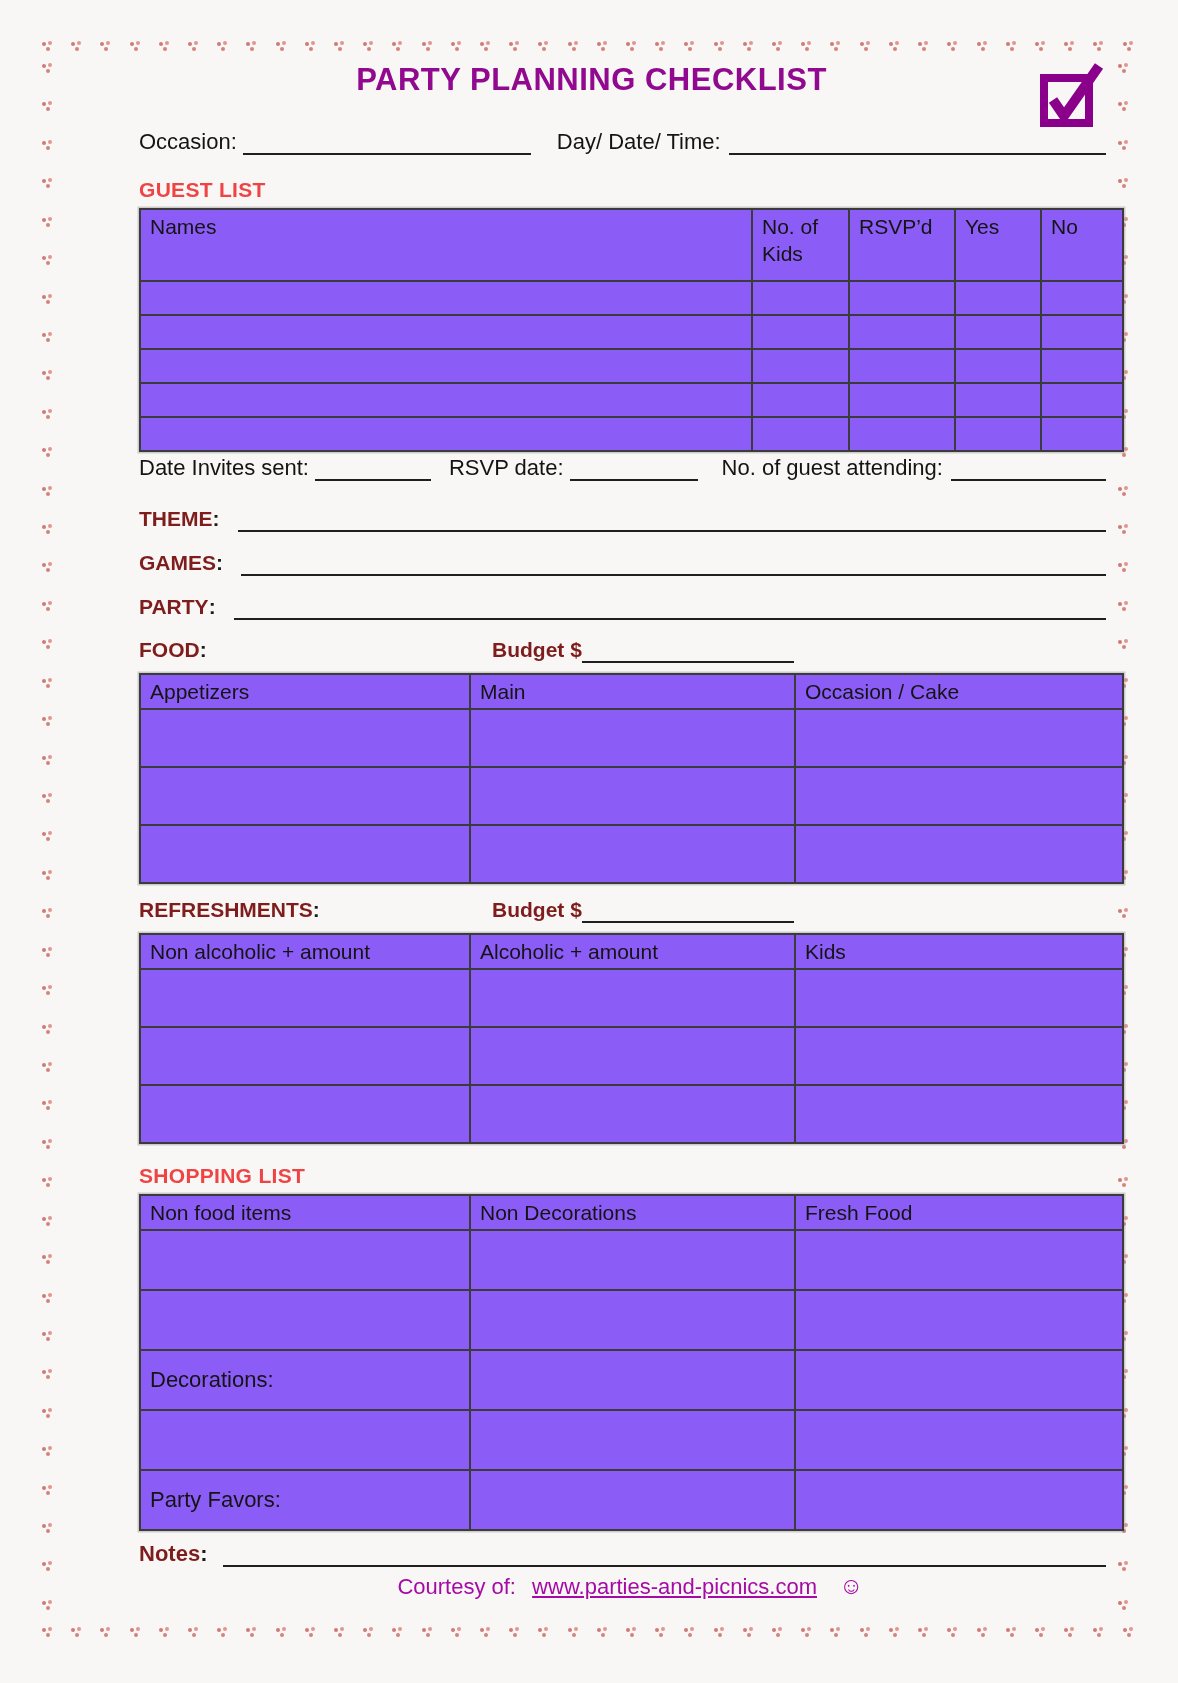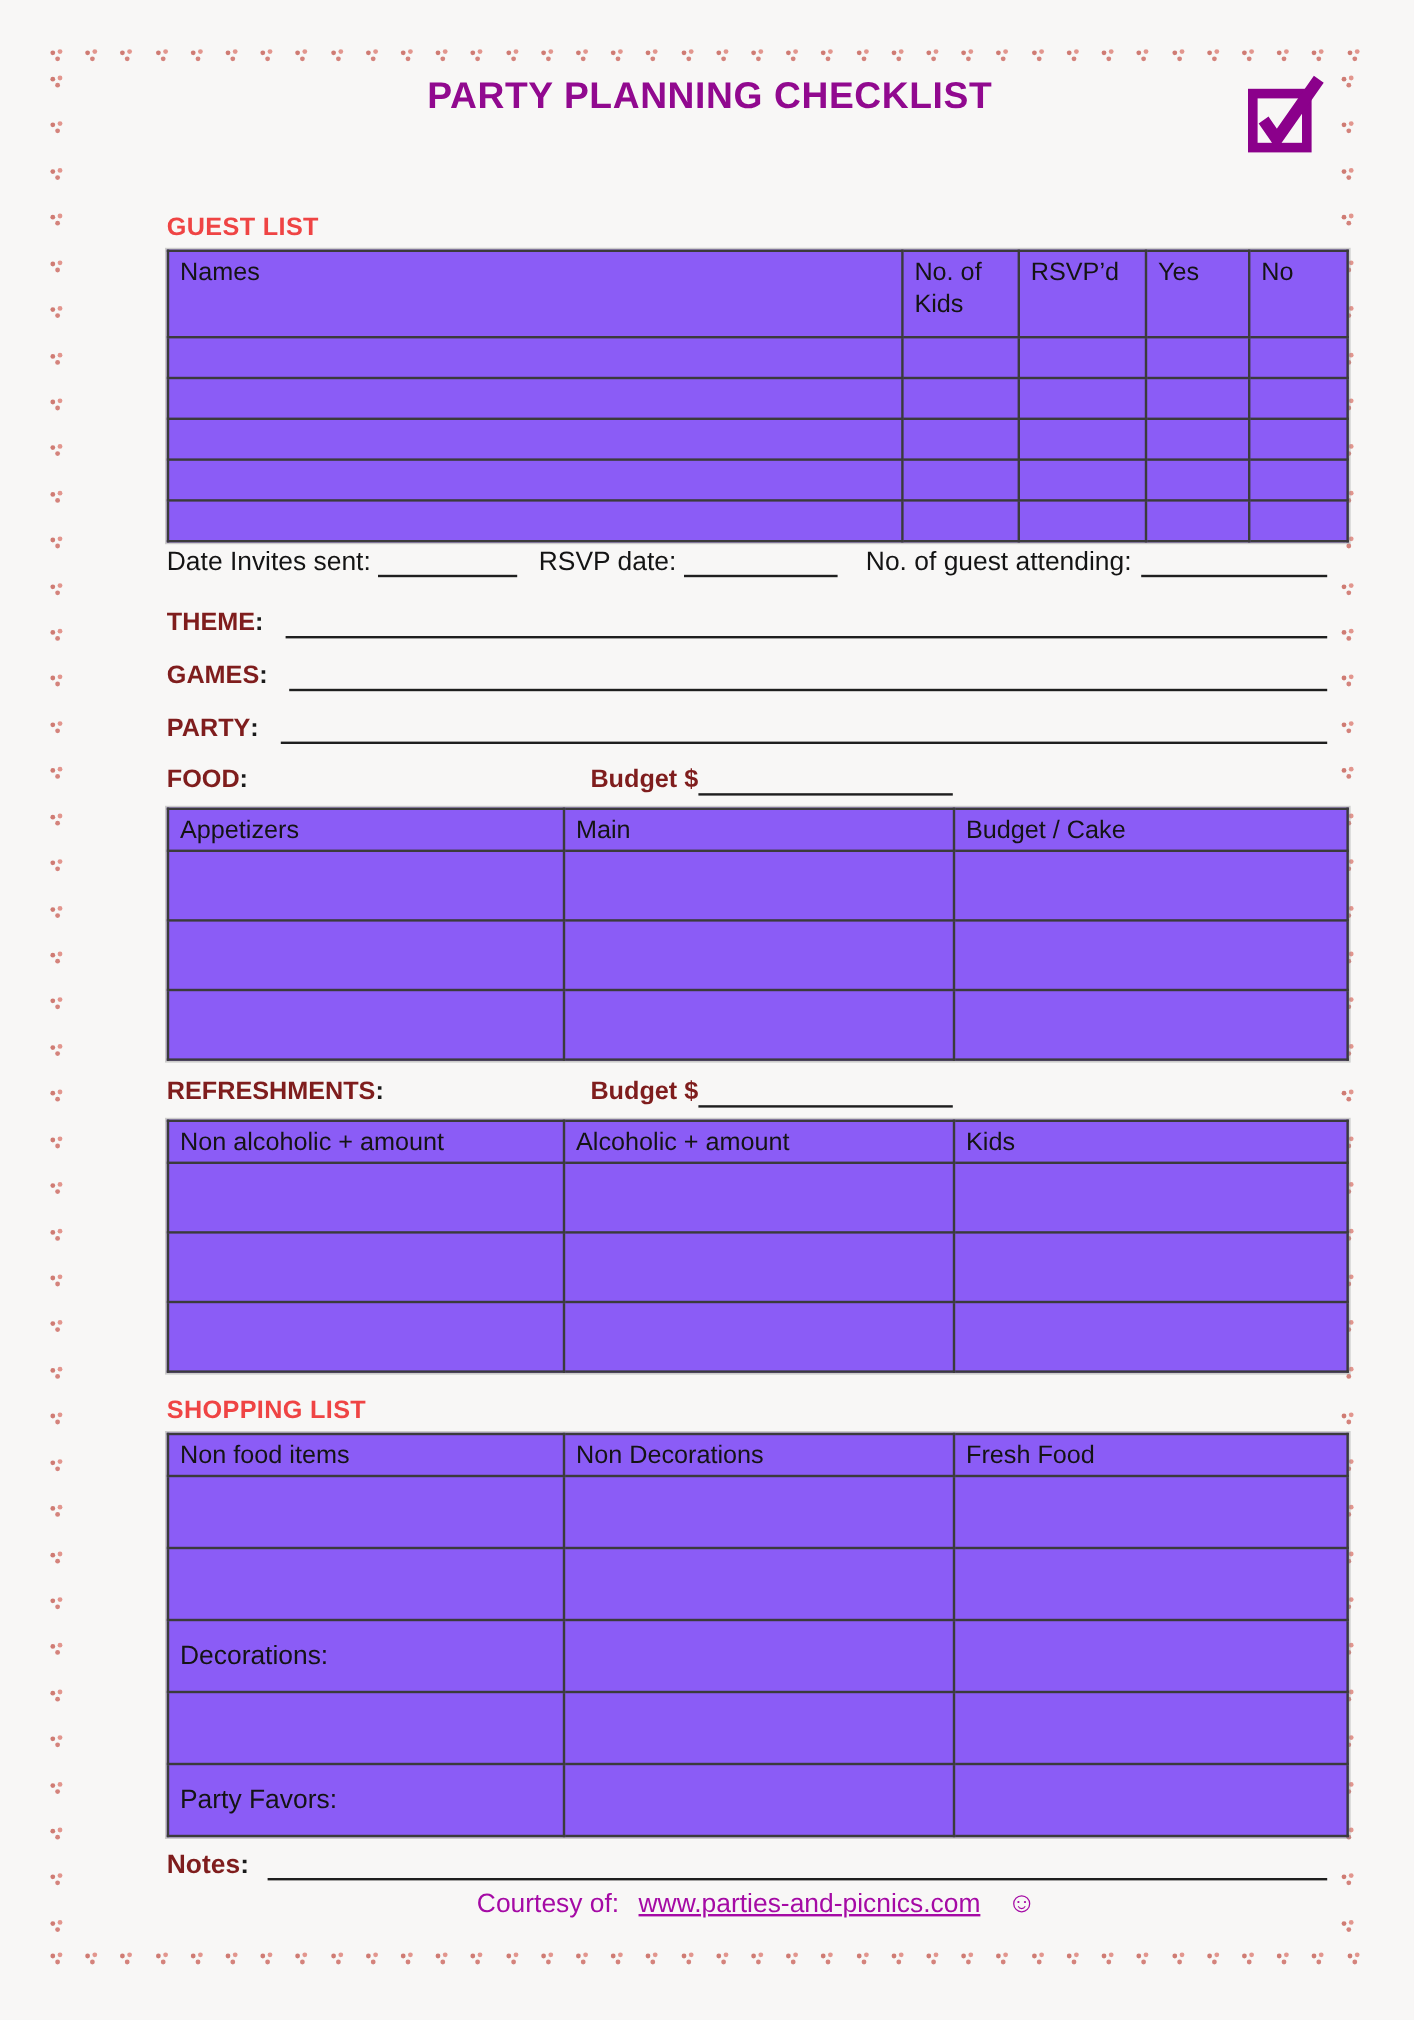--- a/index.html
+++ b/index.html
@@ -211,20 +211,26 @@
     </div>
 
   <div class="abs title">PARTY PLANNING CHECKLIST</div>
   <div class="checkbox-wrap">
     <svg width="70" height="72" viewBox="0 0 70 72" style="overflow:visible">
       <rect x="8" y="20" width="45" height="45" fill="none" stroke="#8B008B" stroke-width="8"></rect>
       <path d="M17 42 L28 58 L63 8" fill="none" stroke="#8B008B" stroke-width="10"></path>
     </svg>
   </div>
 
+  <div class="abs field-row" style="top:126px">
+    <span>Occasion:</span>
+    <span class="uline" style="width:288px;margin-left:6px"></span>
+    <span style="margin-left:26px">Day/ Date/ Time:</span>
+    <span class="uline" style="flex:1;margin-left:8px"></span>
+  </div>
 
   <div class="abs heading" style="top:178px">GUEST LIST</div>
   <table class="abs guest-table" style="top:208px">
     <colgroup>
         <col style="width:612px">
         <col style="width:97px">
         <col style="width:106px">
         <col style="width:86px">
         <col style="width:82px">
       </colgroup>
@@ -312,21 +318,21 @@
   <table class="abs three-col" style="top:673px">
     <colgroup>
         <col style="width:330px">
         <col style="width:325px">
         <col style="width:328px">
       </colgroup>
     <thead>
       <tr>
         <th>Appetizers</th>
         <th>Main</th>
-        <th>Budget / Cake</th>
+        <th>Occasion / Cake</th>
       </tr>
     </thead>
     <tbody>
         <tr>
           <td></td>
           <td></td>
           <td></td>
         </tr>
         <tr>
           <td></td>

